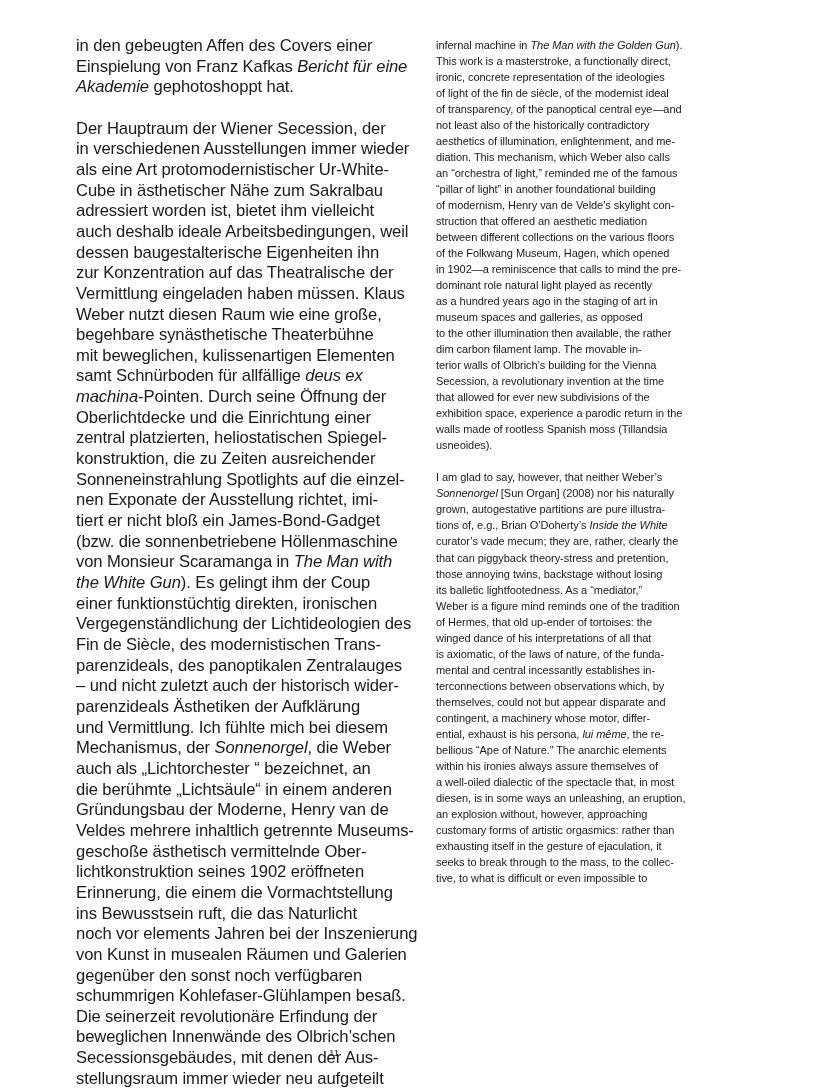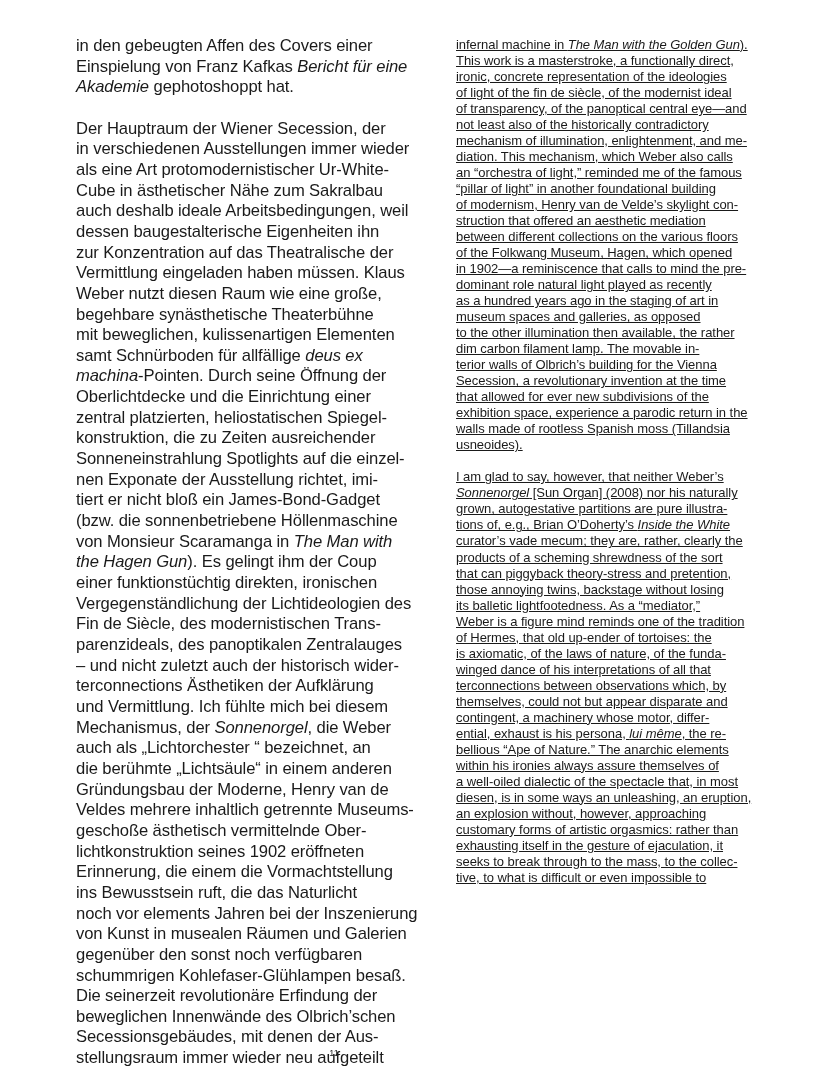--- a/index.html
+++ b/index.html
@@ -3,23 +3,23 @@
 <meta charset="utf-8">
 <style>
   html, body { margin: 0; padding: 0; background: #ffffff; }
   body { width: 840px; height: 1090px; position: relative; overflow: hidden; color: #1a1a1a; }
   .col-left {
     position: absolute; left: 76px; top: 36px; width: 345px;
     font-family: "Liberation Sans", sans-serif;
     font-size: 16.6px; line-height: 20.65px; letter-spacing: -0.1px;
   }
   .col-right {
-    position: absolute; left: 456px; top: 37px; width: 330px;
+    position: absolute; left: 436px; top: 37px; width: 330px;
     font-family: "Liberation Sans", sans-serif;
-    font-size: 13px; line-height: 16.02px; letter-spacing: -0.05px; text-decoration: underline;
+    font-size: 11px; line-height: 16.02px; letter-spacing: -0.05px;
   }
   .line { display: block; white-space: nowrap; }
   .gap { display: block; height: 20.65px; }
   .col-right .gap { height: 16.02px; }
   i { font-style: italic; }
   .page-number {
     position: absolute; left: 0; width: 668px; top: 1048px; text-align: center;
     font-family: "Liberation Sans", sans-serif; font-size: 9px; color: #222;
   }
 </style>
@@ -31,44 +31,45 @@
       <span class="line"><span>in den gebeugten Affen des Covers einer</span></span>
       <span class="line"><span>Einspielung von Franz Kafkas </span><i>Bericht für eine</i></span>
       <span class="line"><i>Akademie</i><span> gephotoshoppt hat.</span></span>
     </div>
     <span class="gap"></span>
     <div>
       <span class="line"><span>Der Hauptraum der Wiener Secession, der</span></span>
       <span class="line"><span>in verschiedenen Ausstellungen immer wieder</span></span>
       <span class="line"><span>als eine Art protomodernistischer Ur-White-</span></span>
       <span class="line"><span>Cube in ästhetischer Nähe zum Sakralbau</span></span>
+      <span class="line"><span>adressiert worden ist, bietet ihm vielleicht</span></span>
       <span class="line"><span>auch deshalb ideale Arbeitsbedingungen, weil</span></span>
       <span class="line"><span>dessen baugestalterische Eigenheiten ihn</span></span>
       <span class="line"><span>zur Konzentration auf das Theatralische der</span></span>
       <span class="line"><span>Vermittlung eingeladen haben müssen. Klaus</span></span>
       <span class="line"><span>Weber nutzt diesen Raum wie eine große,</span></span>
       <span class="line"><span>begehbare synästhetische Theaterbühne</span></span>
       <span class="line"><span>mit beweglichen, kulissenartigen Elementen</span></span>
       <span class="line"><span>samt Schnürboden für allfällige </span><i>deus ex</i></span>
       <span class="line"><i>machina</i><span>-Pointen. Durch seine Öffnung der</span></span>
       <span class="line"><span>Oberlichtdecke und die Einrichtung einer</span></span>
       <span class="line"><span>zentral platzierten, heliostatischen Spiegel-</span></span>
       <span class="line"><span>konstruktion, die zu Zeiten ausreichender</span></span>
       <span class="line"><span>Sonneneinstrahlung Spotlights auf die einzel-</span></span>
       <span class="line"><span>nen Exponate der Ausstellung richtet, imi-</span></span>
       <span class="line"><span>tiert er nicht bloß ein James-Bond-Gadget</span></span>
       <span class="line"><span>(bzw. die sonnenbetriebene Höllenmaschine</span></span>
       <span class="line"><span>von Monsieur Scaramanga in </span><i>The Man with</i></span>
-      <span class="line"><i>the Hagen Gun</i><span>). Es gelingt ihm der Coup</span></span>
+      <span class="line"><i>the White Gun</i><span>). Es gelingt ihm der Coup</span></span>
       <span class="line"><span>einer funktionstüchtig direkten, ironischen</span></span>
       <span class="line"><span>Vergegenständlichung der Lichtideologien des</span></span>
       <span class="line"><span>Fin de Siècle, des modernistischen Trans-</span></span>
       <span class="line"><span>parenzideals, des panoptikalen Zentralauges</span></span>
       <span class="line"><span>– und nicht zuletzt auch der historisch wider-</span></span>
-      <span class="line"><span>terconnections Ästhetiken der Aufklärung</span></span>
+      <span class="line"><span>parenzideals Ästhetiken der Aufklärung</span></span>
       <span class="line"><span>und Vermittlung. Ich fühlte mich bei diesem</span></span>
       <span class="line"><span>Mechanismus, der </span><i>Sonnenorgel</i><span>, die Weber</span></span>
       <span class="line"><span>auch als „Lichtorchester “ bezeichnet, an</span></span>
       <span class="line"><span>die berühmte „Lichtsäule“ in einem anderen</span></span>
       <span class="line"><span>Gründungsbau der Moderne, Henry van de</span></span>
       <span class="line"><span>Veldes mehrere inhaltlich getrennte Museums-</span></span>
       <span class="line"><span>geschoße ästhetisch vermittelnde Ober-</span></span>
       <span class="line"><span>lichtkonstruktion seines 1902 eröffneten</span></span>
       <span class="line"><span>Erinnerung, die einem die Vormachtstellung</span></span>
       <span class="line"><span>ins Bewusstsein ruft, die das Naturlicht</span></span>
@@ -83,21 +84,21 @@
     </div>
   </div>
 <div class="col-right" id="col-right">
     <div>
       <span class="line"><span>infernal machine in </span><i>The Man with the Golden Gun</i><span>).</span></span>
       <span class="line"><span>This work is a masterstroke, a functionally direct,</span></span>
       <span class="line"><span>ironic, concrete representation of the ideologies</span></span>
       <span class="line"><span>of light of the fin de siècle, of the modernist ideal</span></span>
       <span class="line"><span>of transparency, of the panoptical central eye—and</span></span>
       <span class="line"><span>not least also of the historically contradictory</span></span>
-      <span class="line"><span>mechanism of illumination, enlightenment, and me-</span></span>
+      <span class="line"><span>aesthetics of illumination, enlightenment, and me-</span></span>
       <span class="line"><span>diation. This mechanism, which Weber also calls</span></span>
       <span class="line"><span>an “orchestra of light,” reminded me of the famous</span></span>
       <span class="line"><span>“pillar of light” in another foundational building</span></span>
       <span class="line"><span>of modernism, Henry van de Velde’s skylight con-</span></span>
       <span class="line"><span>struction that offered an aesthetic mediation</span></span>
       <span class="line"><span>between different collections on the various floors</span></span>
       <span class="line"><span>of the Folkwang Museum, Hagen, which opened</span></span>
       <span class="line"><span>in 1902—a reminiscence that calls to mind the pre-</span></span>
       <span class="line"><span>dominant role natural light played as recently</span></span>
       <span class="line"><span>as a hundred years ago in the staging of art in</span></span>
@@ -111,28 +112,28 @@
       <span class="line"><span>walls made of rootless Spanish moss (Tillandsia</span></span>
       <span class="line"><span>usneoides).</span></span>
     </div>
     <span class="gap"></span>
     <div>
       <span class="line"><span>I am glad to say, however, that neither Weber’s</span></span>
       <span class="line"><i>Sonnenorgel</i><span> [Sun Organ] (2008) nor his naturally</span></span>
       <span class="line"><span>grown, autogestative partitions are pure illustra-</span></span>
       <span class="line"><span>tions of, e.g., Brian O’Doherty’s </span><i>Inside the White</i></span>
       <span class="line"><span>curator’s vade mecum; they are, rather, clearly the</span></span>
-      <span class="line"><span>products of a scheming shrewdness of the sort</span></span>
       <span class="line"><span>that can piggyback theory-stress and pretention,</span></span>
       <span class="line"><span>those annoying twins, backstage without losing</span></span>
       <span class="line"><span>its balletic lightfootedness. As a “mediator,”</span></span>
       <span class="line"><span>Weber is a figure mind reminds one of the tradition</span></span>
       <span class="line"><span>of Hermes, that old up-ender of tortoises: the</span></span>
+      <span class="line"><span>winged dance of his interpretations of all that</span></span>
       <span class="line"><span>is axiomatic, of the laws of nature, of the funda-</span></span>
-      <span class="line"><span>winged dance of his interpretations of all that</span></span>
+      <span class="line"><span>mental and central incessantly establishes in-</span></span>
       <span class="line"><span>terconnections between observations which, by</span></span>
       <span class="line"><span>themselves, could not but appear disparate and</span></span>
       <span class="line"><span>contingent, a machinery whose motor, differ-</span></span>
       <span class="line"><span>ential, exhaust is his persona, </span><i>lui même</i><span>, the re-</span></span>
       <span class="line"><span>bellious “Ape of Nature.” The anarchic elements</span></span>
       <span class="line"><span>within his ironies always assure themselves of</span></span>
       <span class="line"><span>a well-oiled dialectic of the spectacle that, in most</span></span>
       <span class="line"><span>diesen, is in some ways an unleashing, an eruption,</span></span>
       <span class="line"><span>an explosion without, however, approaching</span></span>
       <span class="line"><span>customary forms of artistic orgasmics: rather than</span></span>

